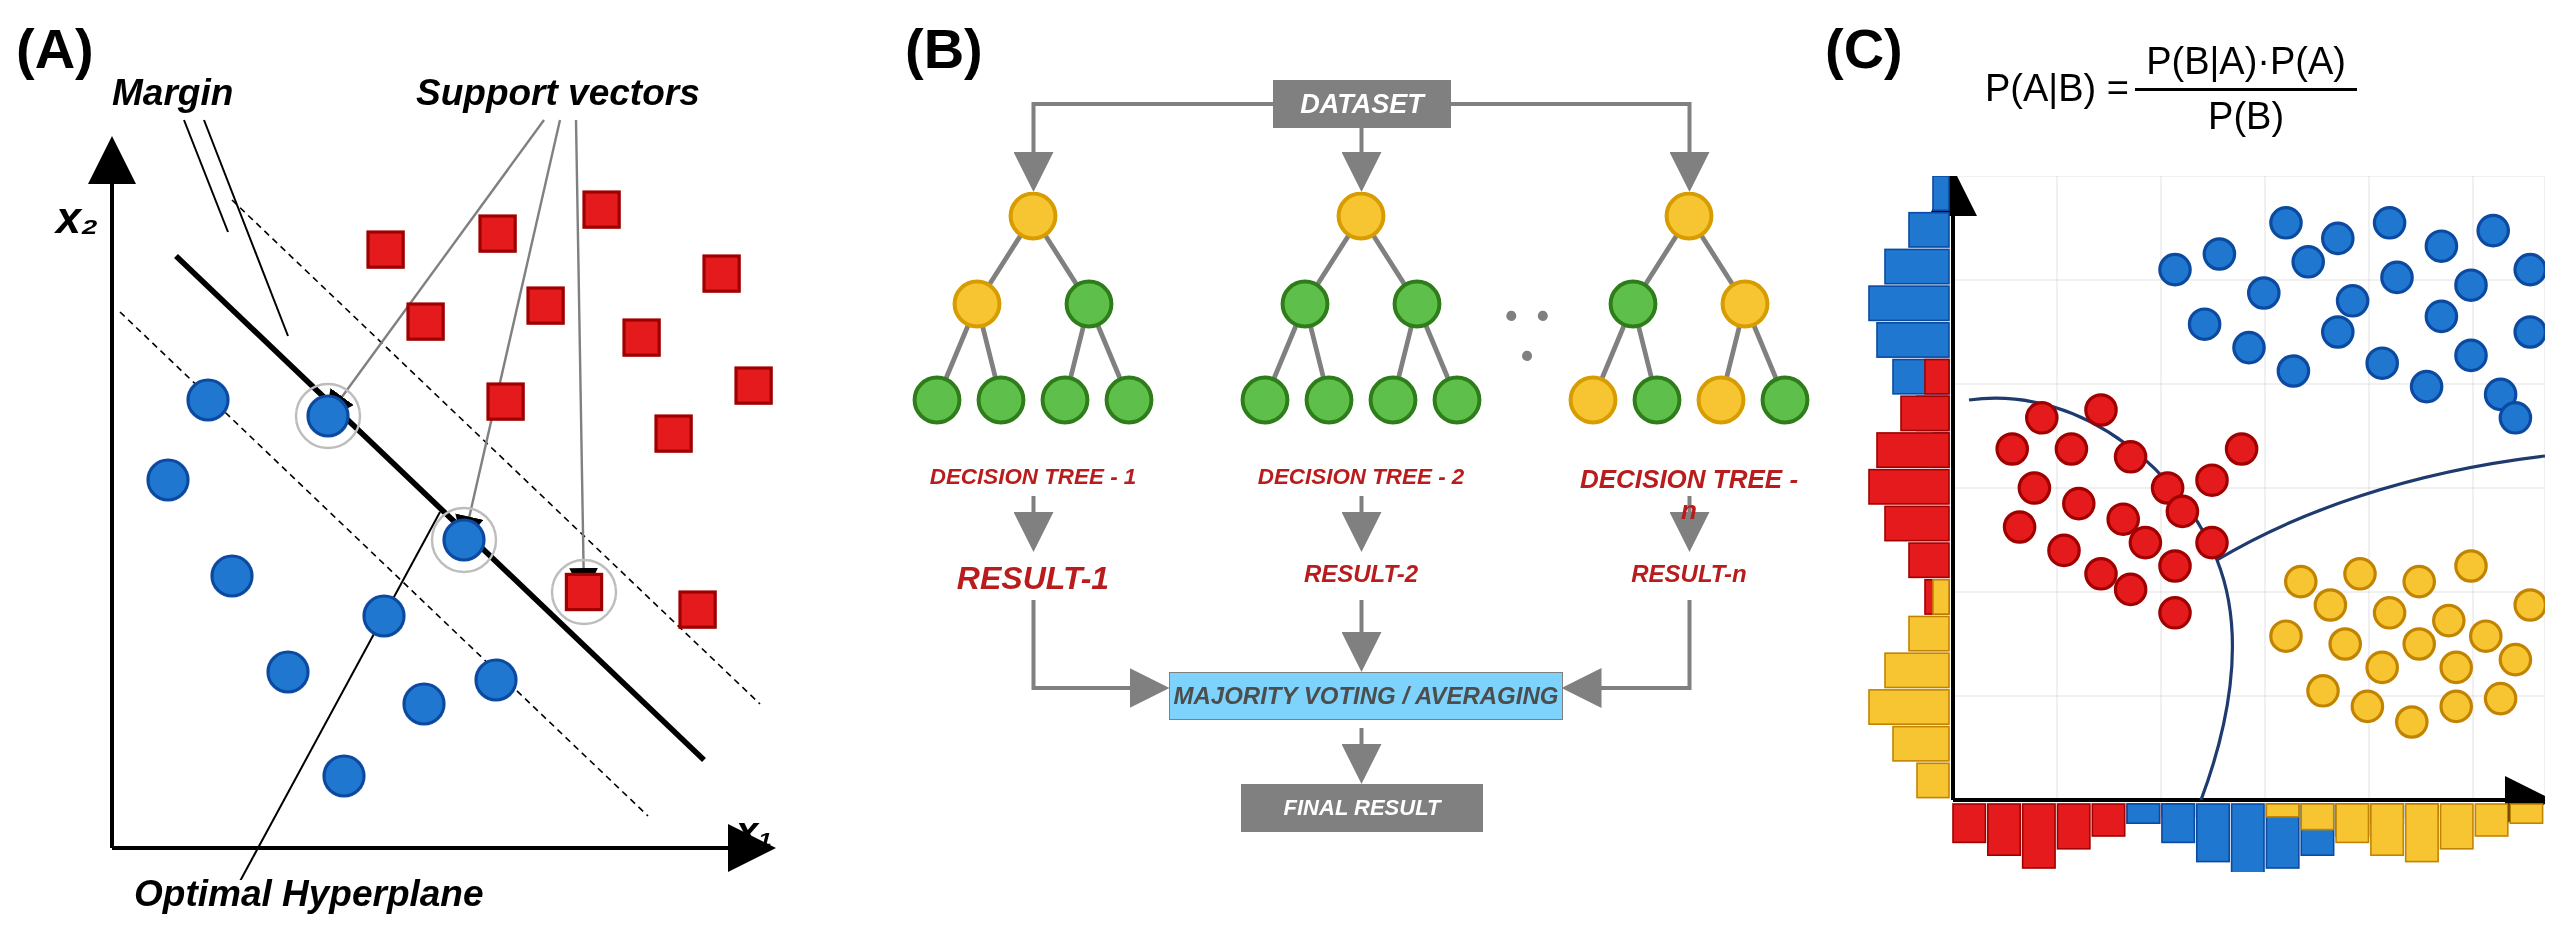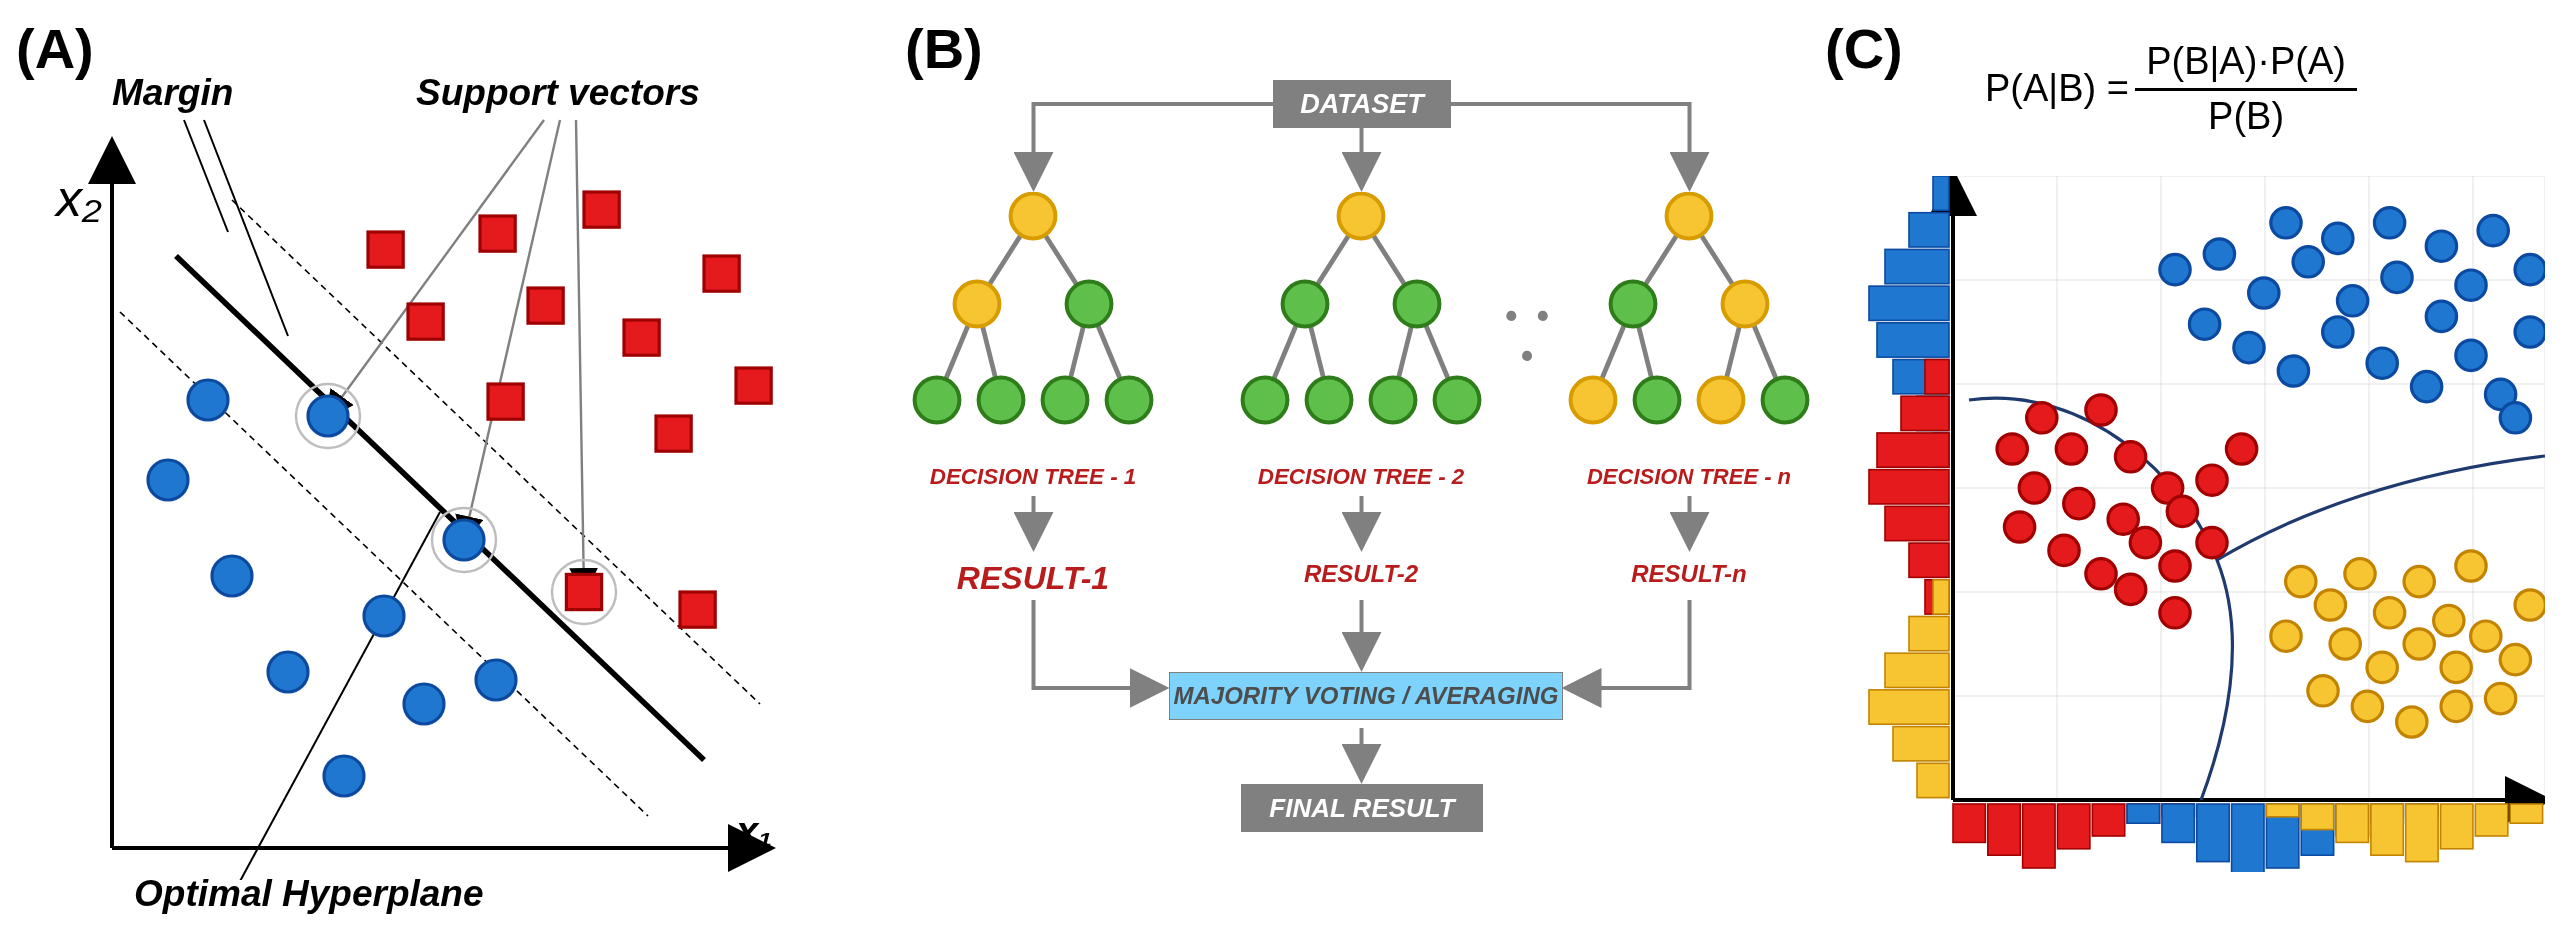--- a/index.html
+++ b/index.html
@@ -108,21 +108,21 @@
       <rect x="760" y="400" width="44" height="44" fill="#e41a1c" stroke="#a00000" stroke-width="4"></rect>
       <rect x="820" y="200" width="44" height="44" fill="#e41a1c" stroke="#a00000" stroke-width="4"></rect>
       <rect x="860" y="340" width="44" height="44" fill="#e41a1c" stroke="#a00000" stroke-width="4"></rect>
       <rect x="648" y="598" width="44" height="44" fill="#e41a1c" stroke="#a00000" stroke-width="4"></rect>
       <rect x="790" y="620" width="44" height="44" fill="#e41a1c" stroke="#a00000" stroke-width="4"></rect>
     </g>
   </svg>
 
   <div class="italic" style="position:absolute; left:112px; top:72px; font-size:37px; font-weight:600;">Margin</div>
   <div class="italic" style="position:absolute; left:416px; top:72px; font-size:37px; font-weight:600;">Support vectors</div>
-  <div class="italic" style="position:absolute; left:56px; top:168px; font-size:52px; font-weight:400;">x₂</div>
+  <div class="italic" style="position:absolute; left:56px; top:192px; font-size:45px; font-weight:700;">x₂</div>
   <div class="italic" style="position:absolute; left:736px; top:809px; font-size:40px; font-weight:700;">x₁</div>
   <div class="italic" style="position:absolute; left:112px; top:873px; font-size:37px; font-weight:600;margin-left:22px;">Optimal Hyperplane</div>
 
   <div class="panel-label" style="left:905px; top:16px;">(B)</div>
 
   <div style="position:absolute; left:937px; top:80px; width:841px; height:800px;">
 
     <div class="b-box b-dark" style="left:336px; top:0; width:176px; height:46px; font-size:27px;">DATASET</div>
 
     <svg style="position:absolute; left:0; top:0;" width="841" height="800" viewBox="0 0 1050 1000">
@@ -190,29 +190,29 @@
           <circle cx="40" cy="260" r="28" fill="#f7c531" stroke="#d79c00" stroke-width="5"></circle>
           <circle cx="120" cy="260" r="28" fill="#5fbf4b" stroke="#2e7d1a" stroke-width="5"></circle>
           <circle cx="200" cy="260" r="28" fill="#f7c531" stroke="#d79c00" stroke-width="5"></circle>
           <circle cx="280" cy="260" r="28" fill="#5fbf4b" stroke="#2e7d1a" stroke-width="5"></circle>
         </svg></div>
 
     <div class="b-text" style="left:560px; top:216px; width:64px; font-size:35px; color:#808080; letter-spacing:4.8px;">• • •</div>
 
     <div class="b-text" style="left:-24px; top:384px; width:240px; font-size:22.4px;">DECISION TREE - 1</div>
     <div class="b-text" style="left:304px; top:384px; width:240px; font-size:22.4px;">DECISION TREE - 2</div>
-    <div class="b-text" style="left:632px; top:384px; width:240px; font-size:22px;">DECISION TREE - n</div>
+    <div class="b-text" style="left:632px; top:384px; width:240px; font-size:26px;">DECISION TREE - n</div>
 
     <div class="b-text" style="left:16px; top:480px; width:160px; font-size:32px;">RESULT-1</div>
     <div class="b-text" style="left:344px; top:480px; width:160px; font-size:24px;">RESULT-2</div>
     <div class="b-text" style="left:672px; top:480px; width:160px; font-size:24px;">RESULT-n</div>
 
     <div class="b-box b-light" style="left:232px; top:592px; width:392px; height:46px; font-size:24px;">MAJORITY VOTING / AVERAGING</div>
 
-    <div class="b-box b-dark" style="left:304px; top:704px; width:240px; height:46px; font-size:26px;">FINAL RESULT</div>
+    <div class="b-box b-dark" style="left:304px; top:704px; width:240px; height:46px; font-size:22px;">FINAL RESULT</div>
   </div>
 
   <div class="panel-label" style="left:1825px; top:16px;">(C)</div>
 
   <div style="position:absolute; left:1985px; top:40px; font-size:38px; display:flex; align-items:center; gap:6px;">
     <span>P(A|B) =</span>
     <span style="display:inline-flex; flex-direction:column; align-items:center;">
       <span style="border-bottom:3.2px solid #000; padding:0 11.2px 4.8px;">P(B|A)·P(A)</span>
       <span style="padding-top:4px;">P(B)</span>
     </span>

